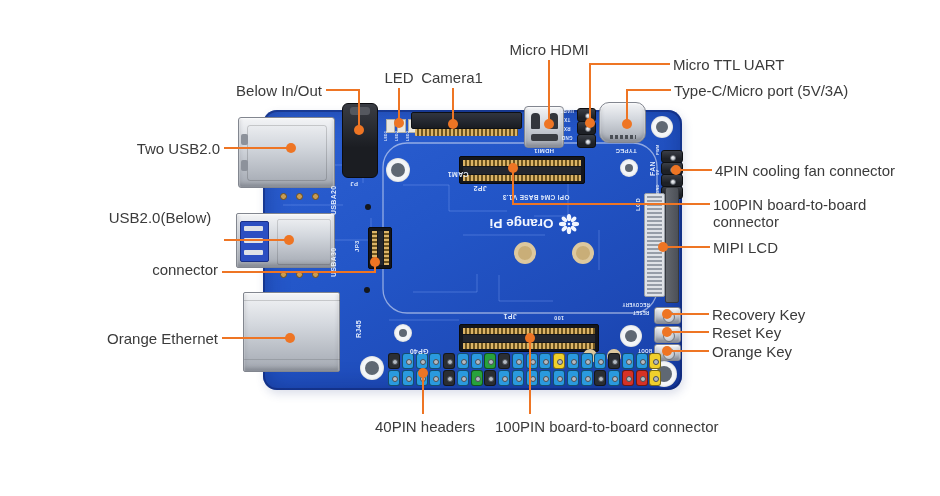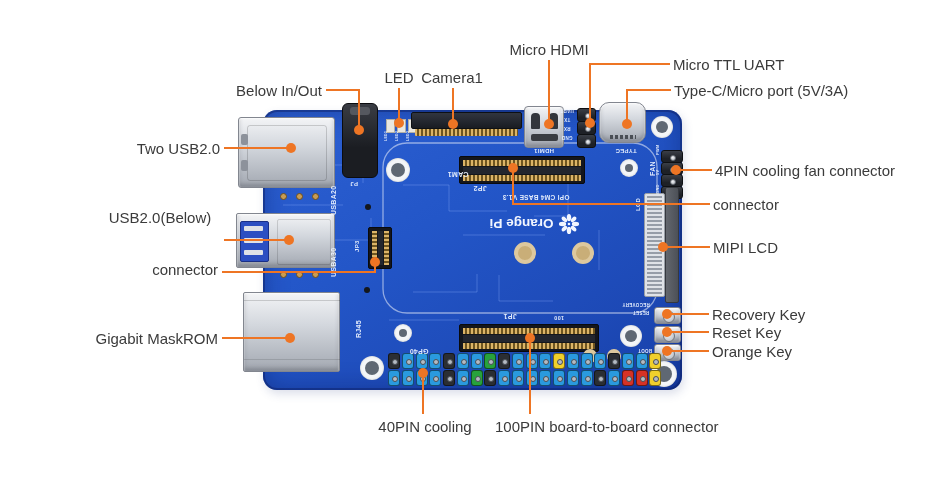--- a/index.html
+++ b/index.html
@@ -376,21 +376,21 @@
       </div>
       <div class="lead" style="left: 224px; top: 239px; width: 62px; height: 2px; background: rgb(238, 117, 36);"></div>
       <div class="cdot" style="left: 284px; top: 235px; width: 10px; height: 10px; background: rgb(238, 117, 36);"></div>
       <div class="callout-label" style="top: 261px; right: 722px; text-align: right;">
         <div>connector</div>
       </div>
       <div class="lead" style="left: 222px; top: 271px; width: 154px; height: 2px; background: rgb(238, 117, 36);"></div>
       <div class="lead" style="left: 374px; top: 263px; width: 2px; height: 10px; background: rgb(238, 117, 36);"></div>
       <div class="cdot" style="left: 370px; top: 257px; width: 10px; height: 10px; background: rgb(238, 117, 36);"></div>
       <div class="callout-label" style="top: 330px; right: 722px; text-align: right;">
-        <div>Gigabit MaskROM</div>
+        <div>Orange Ethernet</div>
       </div>
       <div class="lead" style="left: 222px; top: 337px; width: 65px; height: 2px; background: rgb(238, 117, 36);"></div>
       <div class="cdot" style="left: 285px; top: 333px; width: 10px; height: 10px; background: rgb(238, 117, 36);"></div>
       <div class="callout-label" style="top: 69px; left: 399px; transform: translateX(-50%); text-align: center;">
         <div>LED</div>
       </div>
       <div class="lead" style="left: 398px; top: 88px; width: 2px; height: 32px; background: rgb(238, 117, 36);"></div>
       <div class="cdot" style="left: 394px; top: 118px; width: 10px; height: 10px; background: rgb(238, 117, 36);"></div>
       <div class="callout-label" style="top: 69px; left: 452px; transform: translateX(-50%); text-align: center;">
         <div>Camera1</div>
@@ -413,20 +413,21 @@
       </div>
       <div class="lead" style="left: 627px; top: 89px; width: 44px; height: 2px; background: rgb(238, 117, 36);"></div>
       <div class="lead" style="left: 626px; top: 89px; width: 2px; height: 32px; background: rgb(238, 117, 36);"></div>
       <div class="cdot" style="left: 622px; top: 119px; width: 10px; height: 10px; background: rgb(238, 117, 36);"></div>
       <div class="callout-label" style="top: 162px; left: 715px;">
         <div>4PIN cooling fan connector</div>
       </div>
       <div class="lead" style="left: 680px; top: 169px; width: 32px; height: 2px; background: rgb(238, 117, 36);"></div>
       <div class="cdot" style="left: 671px; top: 165px; width: 10px; height: 10px; background: rgb(238, 117, 36);"></div>
       <div class="callout-label" style="top: 196px; left: 713px;">
+        <div>100PIN board-to-board</div>
         <div>connector</div>
       </div>
       <div class="lead" style="left: 513px; top: 203px; width: 197px; height: 2px; background: rgb(238, 117, 36);"></div>
       <div class="lead" style="left: 512px; top: 170px; width: 2px; height: 35px; background: rgb(238, 117, 36);"></div>
       <div class="cdot" style="left: 508px; top: 163px; width: 10px; height: 10px; background: rgb(238, 117, 36);"></div>
       <div class="callout-label" style="top: 239px; left: 713px;">
         <div>MIPI LCD</div>
       </div>
       <div class="lead" style="left: 666px; top: 246px; width: 44px; height: 2px; background: rgb(238, 117, 36);"></div>
       <div class="cdot" style="left: 658px; top: 242px; width: 10px; height: 10px; background: rgb(238, 117, 36);"></div>
@@ -439,21 +440,21 @@
         <div>Reset Key</div>
       </div>
       <div class="lead" style="left: 669px; top: 331px; width: 40px; height: 2px; background: rgb(238, 117, 36);"></div>
       <div class="cdot" style="left: 662px; top: 327px; width: 10px; height: 10px; background: rgb(238, 117, 36);"></div>
       <div class="callout-label" style="top: 343px; left: 712px;">
         <div>Orange Key</div>
       </div>
       <div class="lead" style="left: 669px; top: 350px; width: 40px; height: 2px; background: rgb(238, 117, 36);"></div>
       <div class="cdot" style="left: 662px; top: 346px; width: 10px; height: 10px; background: rgb(238, 117, 36);"></div>
       <div class="callout-label" style="top: 418px; left: 425px; transform: translateX(-50%); text-align: center;">
-        <div>40PIN cooling</div>
+        <div>40PIN headers</div>
       </div>
       <div class="lead" style="left: 422px; top: 377px; width: 2px; height: 37px; background: rgb(238, 117, 36);"></div>
       <div class="cdot" style="left: 418px; top: 368px; width: 10px; height: 10px; background: rgb(238, 117, 36);"></div>
       <div class="callout-label" style="top: 418px; left: 495px;">
         <div>100PIN board-to-board connector</div>
       </div>
       <div class="lead" style="left: 529px; top: 342px; width: 2px; height: 72px; background: rgb(238, 117, 36);"></div>
       <div class="cdot" style="left: 525px; top: 333px; width: 10px; height: 10px; background: rgb(238, 117, 36);"></div>
     </div>
 </div>

